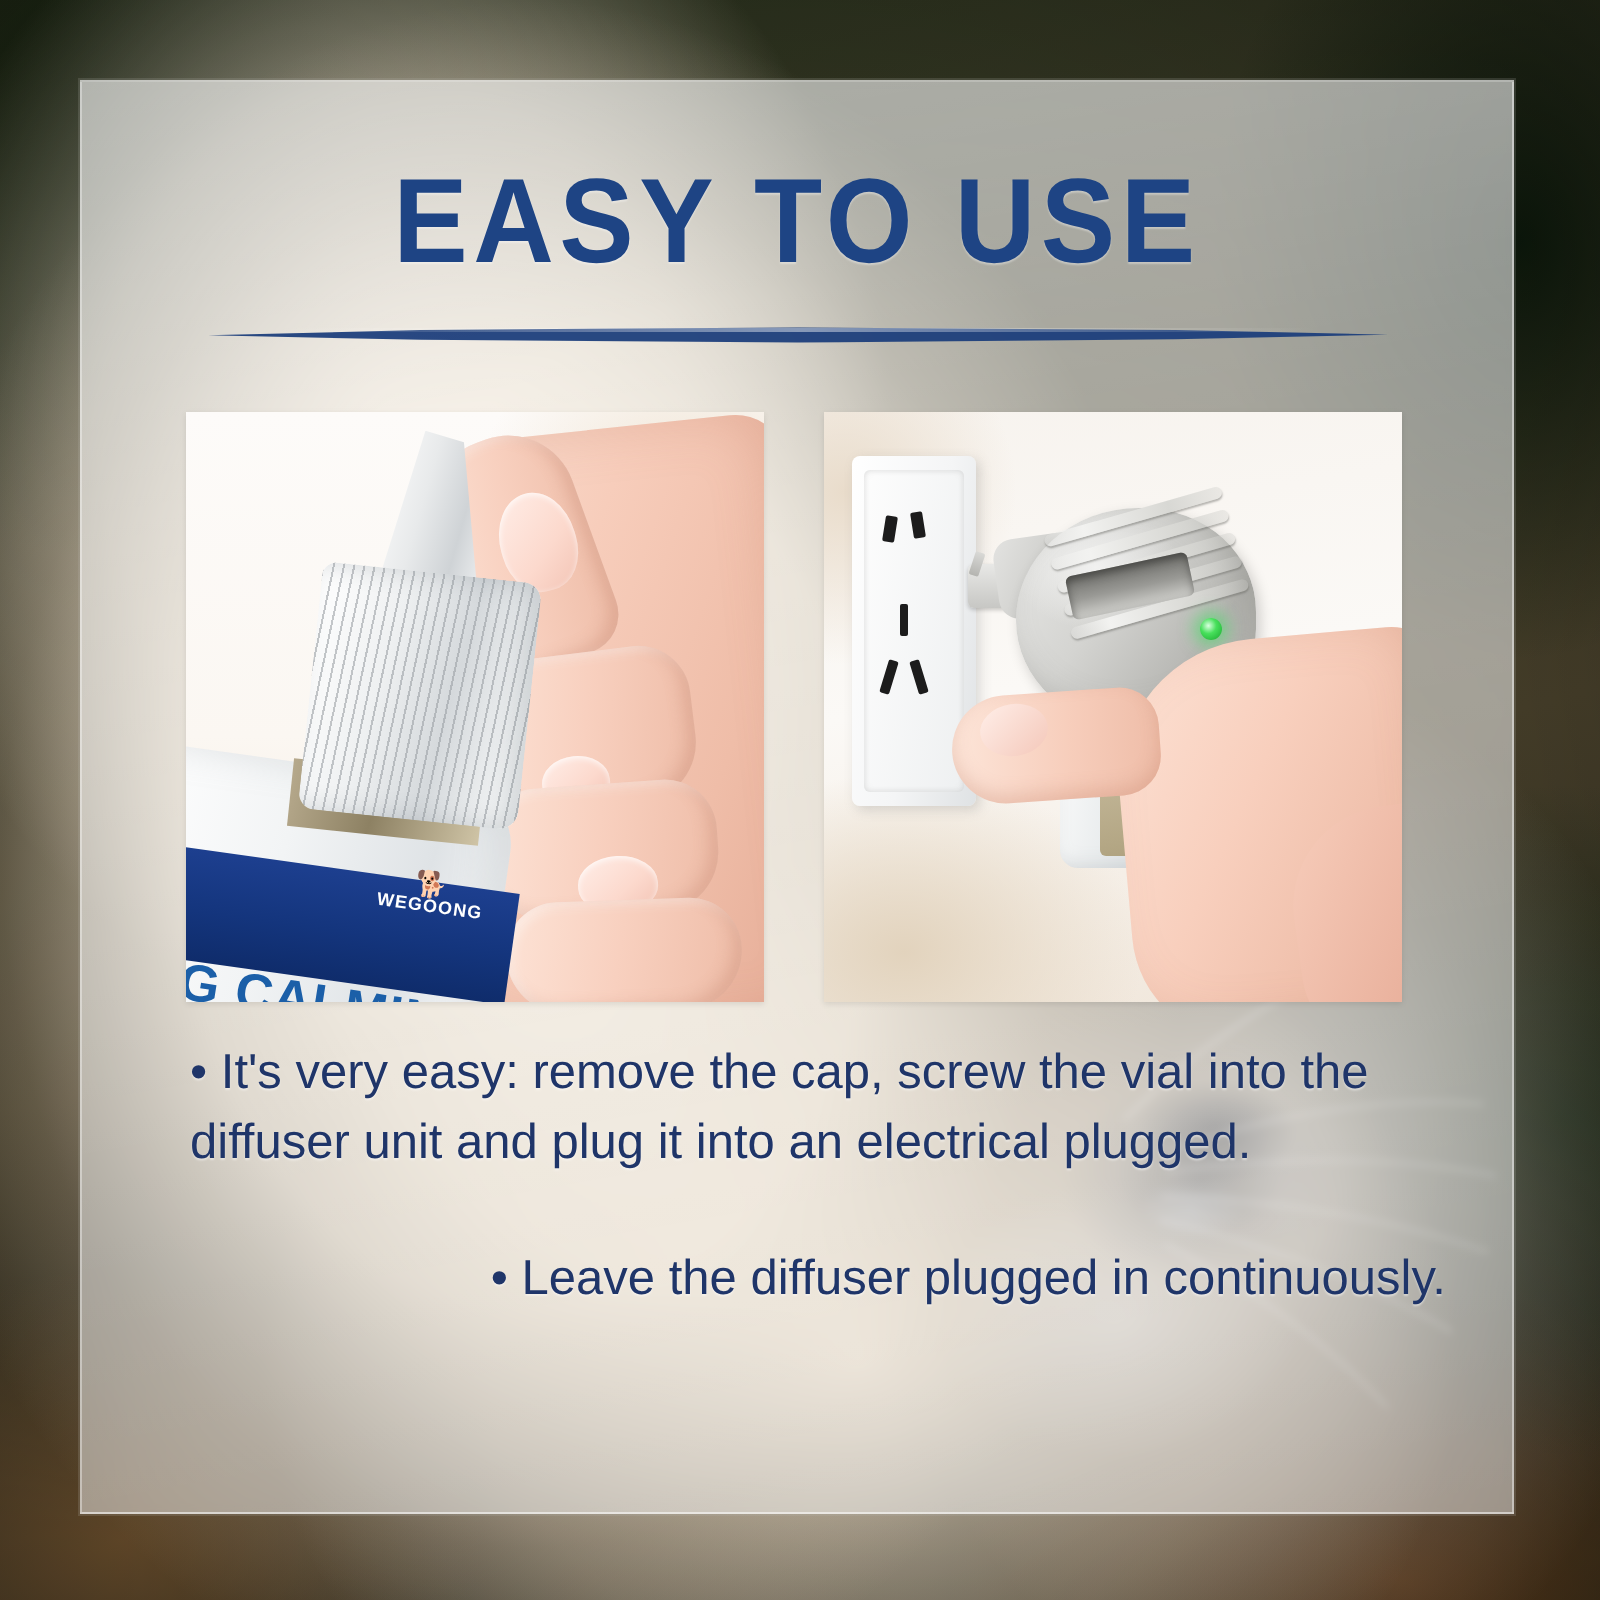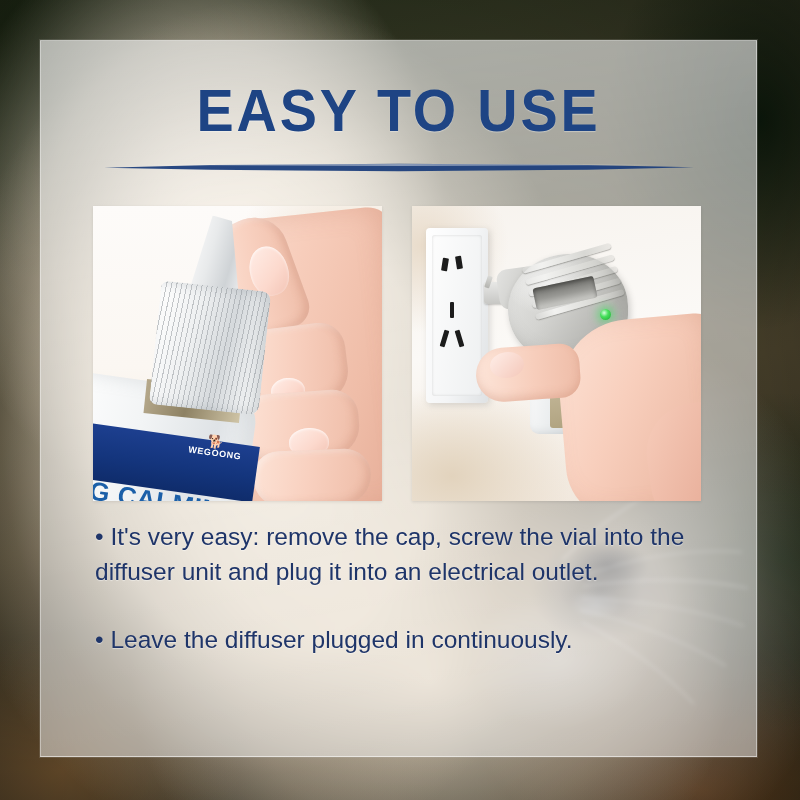--- a/index.html
+++ b/index.html
@@ -301,21 +301,21 @@
     transform:rotate(-8deg);
   }
 
   
   #copy{
     position:absolute; left:54px; top:478px; width:628px;
     color:#1f3569;
     font-size:24.5px; line-height:35px;
     text-shadow:0 1px 1px rgba(255,255,255,.45);
   }
-  #copy .bullet + .bullet{ margin-top:33px; }
+  #copy .bullet + .bullet{ margin-top:33px;text-align:right; }
   #copy .bullet{ white-space:normal; }
 </style>
 </head>
 <body>
 
 <div id="stage">
 
   <div class="bg-layer bg-foliage"></div>
   <div class="bg-layer bg-dog"></div>
   <div class="bg-layer bg-muzzle"></div>
@@ -402,18 +402,18 @@
         <div class="rp-led"></div>
 
         <div class="rp-hand"></div>
         <div class="rp-thumb"></div>
         <div class="rp-thumbnail"></div>
         <div class="rp-wrist"></div>
       </div>
     </div>
 
     <div id="copy">
-      <div class="bullet">• It's very easy: remove the cap, screw the vial into the diffuser unit and plug it into an electrical outlet.</div>
+      <div class="bullet">• It's very easy: remove the cap, screw the vial into the diffuser unit and plug it into an electrical plugged.</div>
       <div class="bullet">• Leave the diffuser plugged in continuously.</div>
     </div>
 
   </div>
 </div>
 
 </body></html>

